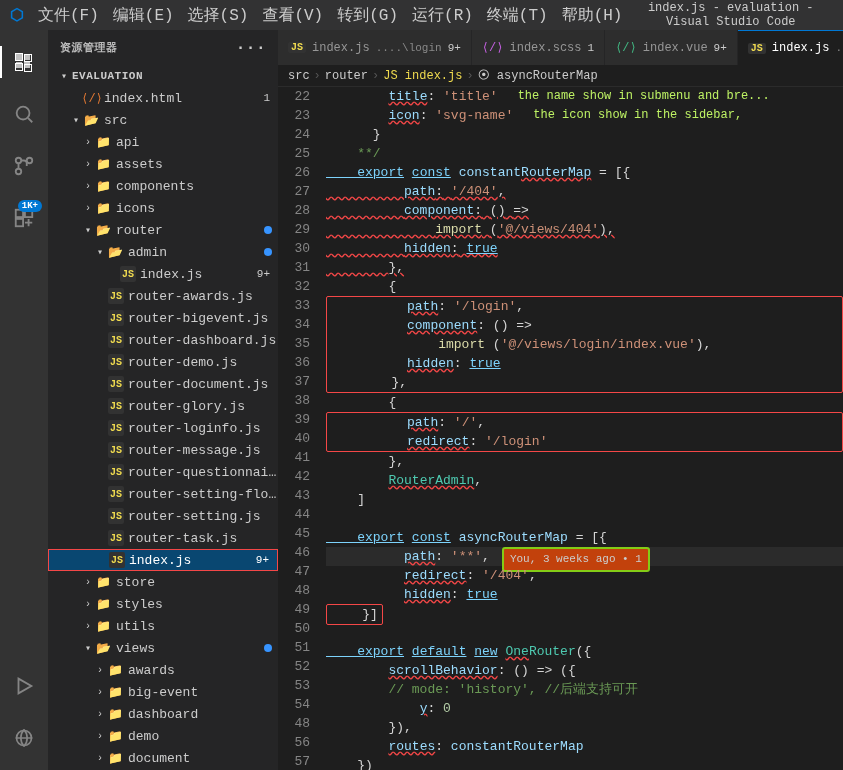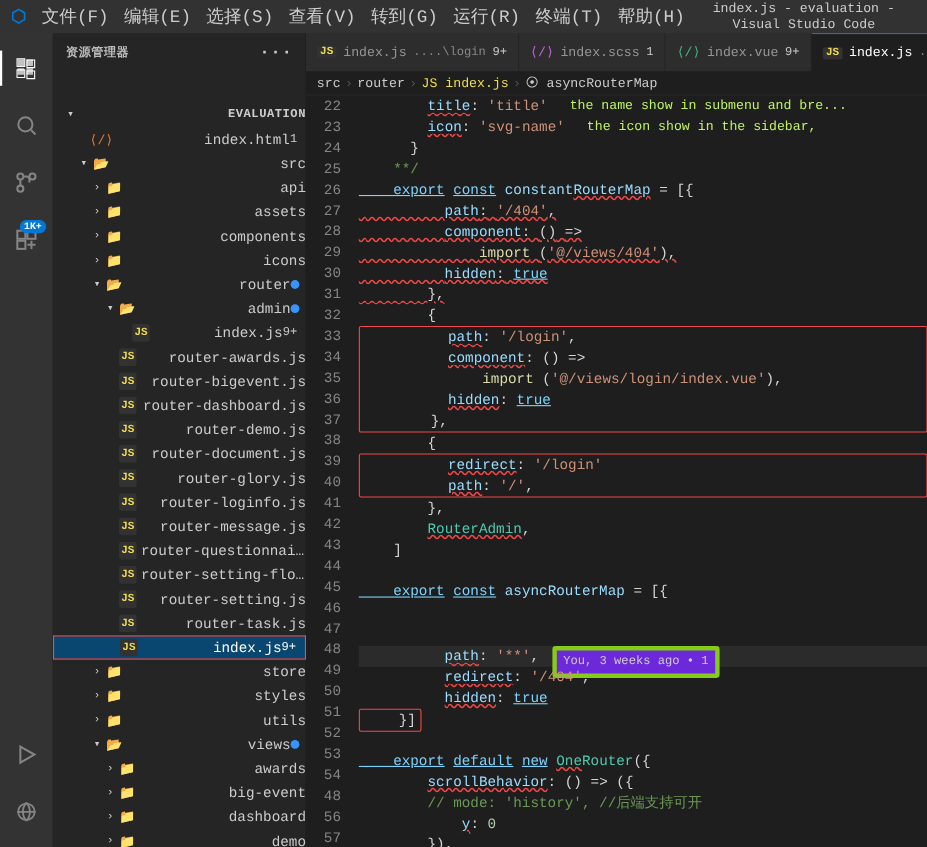--- a/index.html
+++ b/index.html
@@ -104,21 +104,20 @@
     .activity-spacer { flex: 1; }
 
     
     .sidebar {
       width: 230px;
       background: #252526;
       display: flex;
       flex-direction: column;
       flex-shrink: 0;
       overflow: hidden;
-      gap: 29px;
     }
     .sidebar-header {
       height: 35px;
       display: flex;
       align-items: center;
       padding: 0 12px;
       font-size: 11px;
       font-weight: 700;
       color: #bbbbbb;
       letter-spacing: 0.5px;
@@ -127,21 +126,20 @@
     }
     .sidebar-dots {
       color: #cccccc;
       font-size: 16px;
       cursor: pointer;
     }
     .sidebar-tree {
       flex: 1;
       overflow-y: auto;
       overflow-x: hidden;
-      text-align: right;
     }
     .sidebar-tree::-webkit-scrollbar { width: 4px; }
     .sidebar-tree::-webkit-scrollbar-thumb { background: #424242; }
 
     .tree-item {
       height: 22px;
       display: flex;
       align-items: center;
       padding-left: 4px;
       cursor: pointer;
@@ -721,49 +719,49 @@
           </div>
         </div>
 
         <div class="code-line">
           <span style="color:#d4d4d4">        <span class="punc">{</span></span>
         </div>
 
         <div style="border:1.5px solid #f44747; border-radius:2px; margin:0 0 0 0; padding: 0 2px;">
 
           <div class="code-line">
+            <span style="color:#d4d4d4">          <span class="prop red-underline">path</span><span class="punc">:</span> <span class="str">'/'</span><span class="punc">,</span></span>
+          </div>
+
+          <div class="code-line">
             <span style="color:#d4d4d4">          <span class="prop red-underline">redirect</span><span class="punc">:</span> <span class="str">'/login'</span></span>
           </div>
-
-          <div class="code-line">
-            <span style="color:#d4d4d4">          <span class="prop red-underline">path</span><span class="punc">:</span> <span class="str">'/'</span><span class="punc">,</span></span>
-          </div>
         </div>
 
         <div class="code-line">
           <span style="color:#d4d4d4">        <span class="punc">},</span></span>
         </div>
 
         <div class="code-line">
           <span style="color:#d4d4d4">        <span class="cls red-underline">RouterAdmin</span><span class="punc">,</span></span>
         </div>
 
         <div class="code-line">
           <span style="color:#d4d4d4">    <span class="punc">]</span></span>
         </div>
 
         <div class="code-line"></div>
 
         <div class="code-line">
           <span><span class="kw">    export</span> <span class="kw">const</span> <span class="var">asyncRouterMap</span> <span class="op">=</span> <span class="punc">[{</span></span>
         </div>
 
-        <div class="code-line" style="background: rgba(255,255,255,0.06); margin-top: 40px;">
+        <div class="code-line" style="background: rgba(255,255,255,0.06);">
           <span style="color:#d4d4d4">          <span class="prop red-underline">path</span><span class="punc">:</span> <span class="str">'**'</span><span class="punc">,</span></span>
-          <span style="margin-left:12px; background:#6d28d9; color:#cccccc; font-size:11px; padding:1px 6px; border:4px solid #84cc16; border-radius:3px; white-space:nowrap">You, 3 weeks ago • 1</span>
+          <span style="margin-left:12px; background:#c2410c; color:#cccccc; font-size:11px; padding:1px 6px; border:2px solid #84cc16; border-radius:3px; white-space:nowrap">You, 3 weeks ago • 1</span>
         </div>
 
         <div class="code-line">
           <span style="color:#d4d4d4">          <span class="prop red-underline">redirect</span><span class="punc">:</span> <span class="str">'/404'</span><span class="punc">,</span></span>
         </div>
 
         <div class="code-line">
           <span style="color:#d4d4d4">          <span class="prop red-underline">hidden</span><span class="punc">:</span> <span class="kw">true</span></span>
         </div>
 

